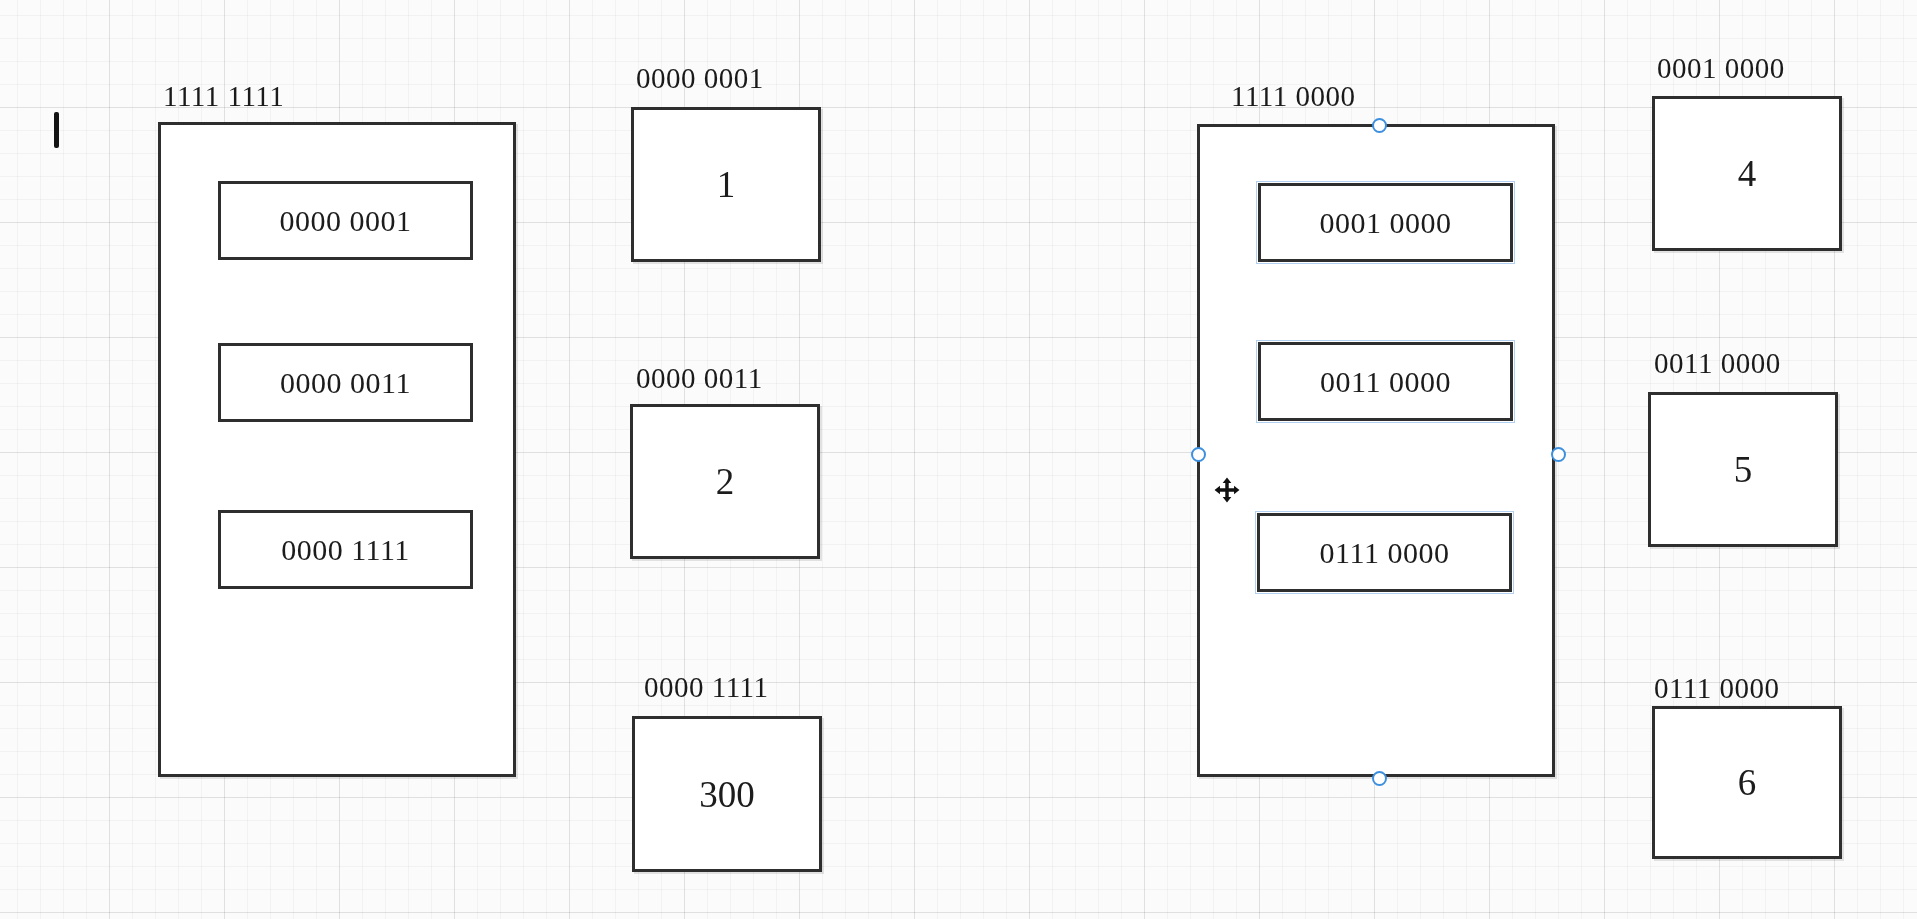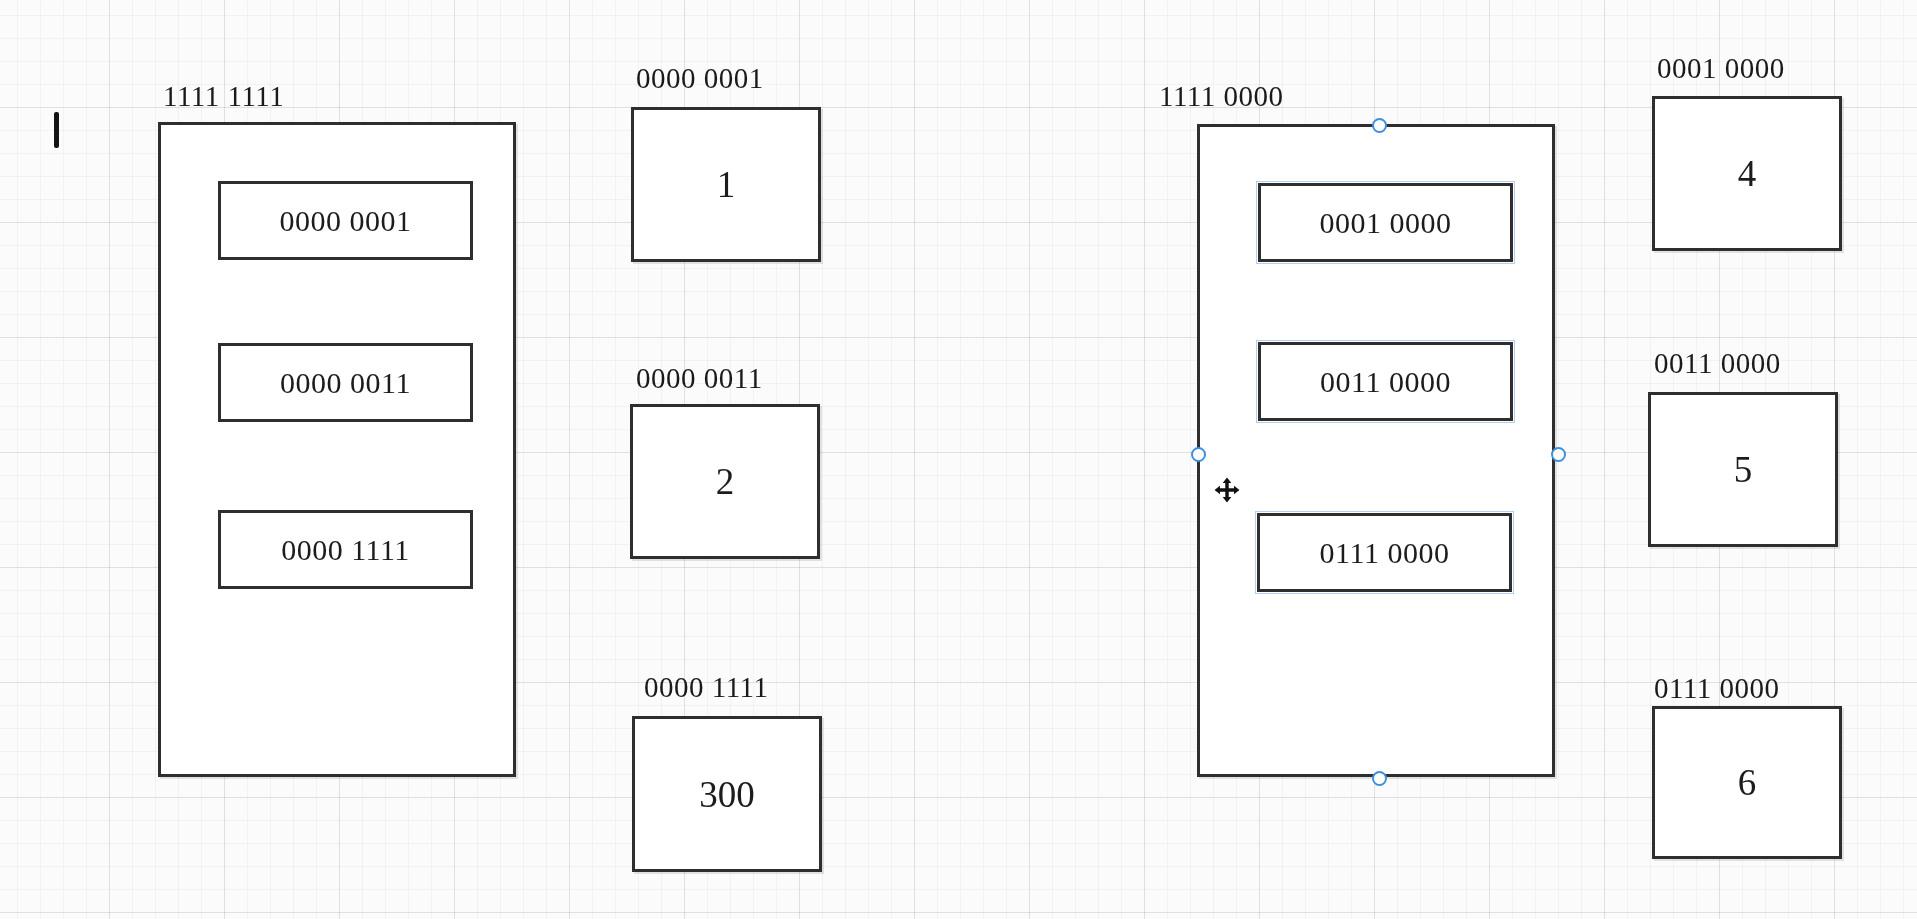--- a/index.html
+++ b/index.html
@@ -140,21 +140,21 @@
   <div class="shape-label" style="left:636px; top:364px;">0000 0011</div>
   <div class="value-box" style="left:630px; top:404px;">
     <span>2</span>
   </div>
 
   <div class="shape-label" style="left:644px; top:673px;">0000 1111</div>
   <div class="value-box" style="left:632px; top:716px; height:156px;">
     <span>300</span>
   </div>
 
-  <div class="shape-label" style="left:1159px; top:82px;">1111 0000</div>
+  <div class="shape-label" style="left:1231px; top:82px;">1111 0000</div>
 
   <div class="container-shape" style="left:1197px; top:124px; width:358px; height:653px;">
     <div class="cell highlighted" style="top:56px; left:58px;">
       <span>0001 0000</span>
     </div>
     <div class="cell highlighted" style="top:215px; left:58px;">
       <span>0011 0000</span>
     </div>
     <div class="cell highlighted" style="top:386px; left:57px;">
       <span>0111 0000</span>

